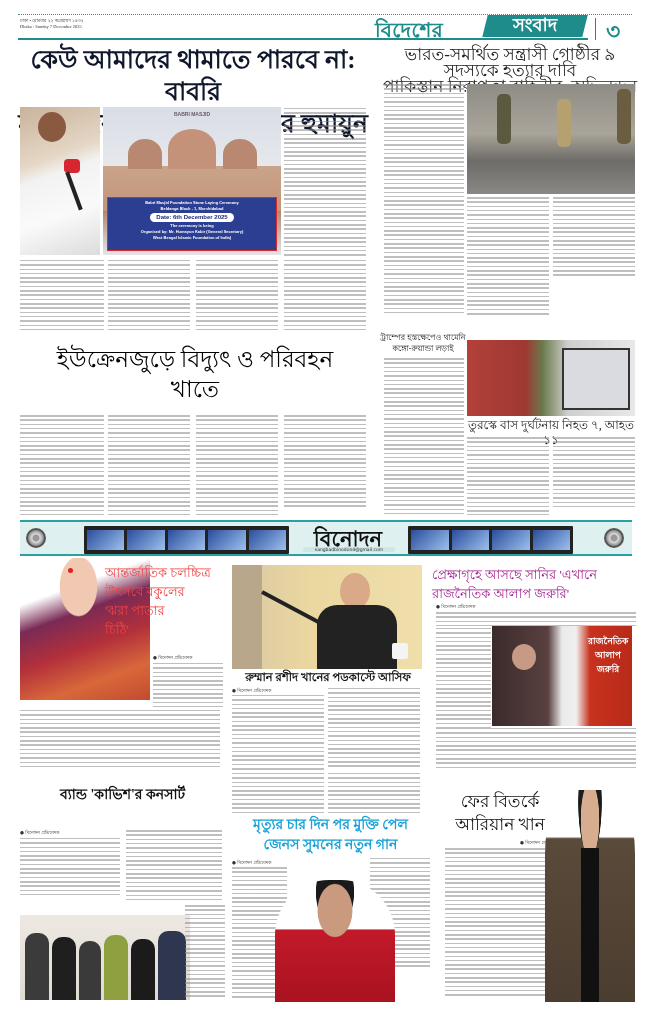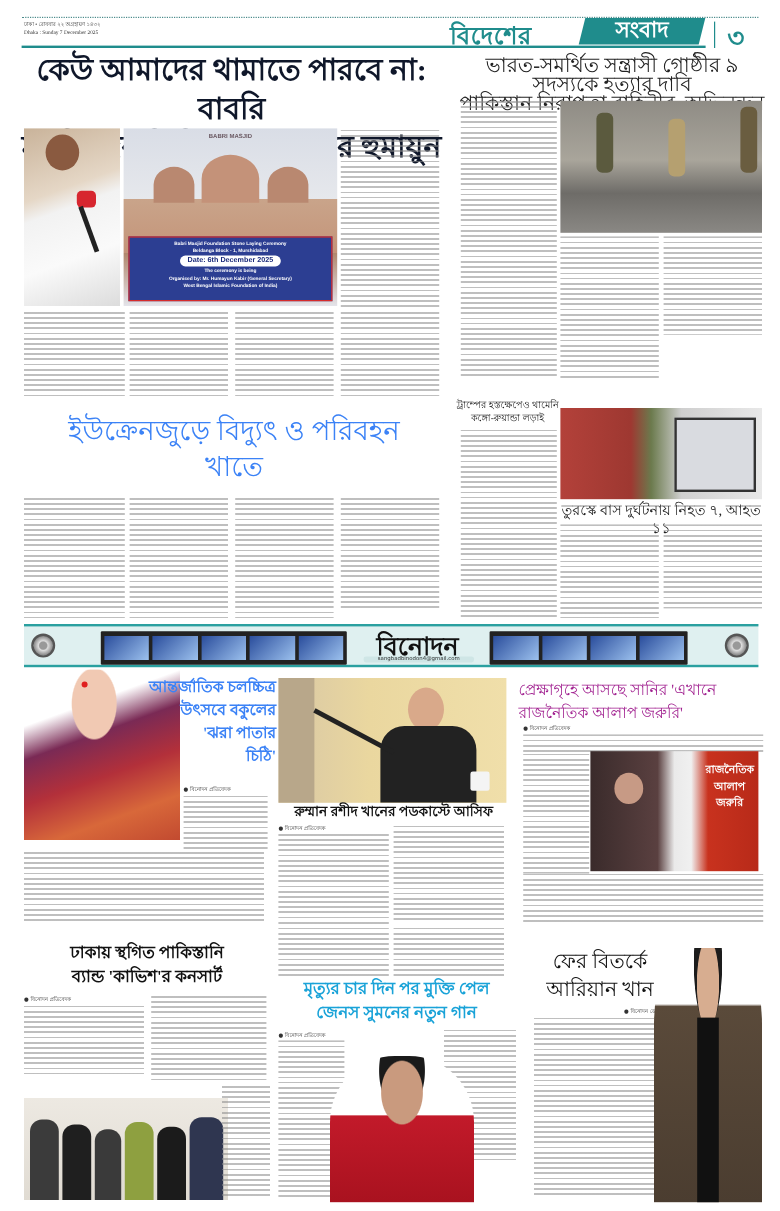--- a/index.html
+++ b/index.html
@@ -10,35 +10,35 @@
 .dateline{position:absolute;left:20px;top:18px;font-size:4.5px;line-height:6px;color:#333;font-family:"Liberation Serif",serif}
 .tealline{position:absolute;left:18px;top:38px;width:570px;height:2px;background:#1f8c8c}
 .sec-a{position:absolute;left:375px;top:15px;font-size:20px;font-weight:bold;color:#1f8c8c;font-family:"Liberation Serif",serif;letter-spacing:0.5px}
 .sec-b{position:absolute;left:485px;top:15px;width:100px;height:22px;background:#1f8c8c;color:#fff;font-size:18px;font-weight:bold;transform:skewX(-14deg);display:flex;align-items:center;justify-content:center;font-family:"Liberation Serif",serif}
 .sec-b span{transform:skewX(14deg)}
 .vdiv{position:absolute;left:595px;top:18px;width:1px;height:22px;background:#1f8c8c}
 .pageno{position:absolute;left:606px;top:14px;font-size:22px;font-weight:bold;color:#1f8c8c}
 
 .h-main{position:absolute;left:18px;top:44px;width:350px;text-align:center;font-size:25px;line-height:32px;font-weight:bold;color:#0f172a;font-family:"Liberation Serif",serif}
 .h-right{position:absolute;left:380px;top:47px;width:260px;text-align:center;font-size:17px;line-height:16px;color:#222;font-family:"Liberation Serif",serif}
-.h-ukr{position:absolute;left:30px;top:345px;width:330px;text-align:center;font-size:23px;line-height:30px;color:#3b82f6;font-family:"Liberation Serif",serif}
+.h-ukr{position:absolute;left:30px;top:345px;width:330px;text-align:center;font-size:23px;line-height:30px;color:#000000;font-family:"Liberation Serif",serif}
 .h-sub{position:absolute;font-family:"Liberation Serif",serif;color:#222}
 
 .textcol{position:absolute;background:repeating-linear-gradient(to bottom,#8a8a8a 0,#8a8a8a 1.5px,transparent 1.5px,transparent 4.3px);opacity:.55}
 
 .img{position:absolute;overflow:hidden}
 
 .banner{position:absolute;left:20px;top:520px;width:612px;height:36px;background:#dff0f0;border-top:2px solid #2aa0a0;border-bottom:2px solid #2aa0a0}
 .film{position:absolute;top:4px;height:28px;background:#222;border-radius:1px;display:flex;gap:3px;padding:4px 3px}
 .film .fr{flex:1;background:linear-gradient(135deg,#2a4d9c,#9cc1ee);}
 .bn-title{position:absolute;left:274px;top:1px;width:108px;text-align:center;font-size:21px;color:#111;font-family:"Liberation Serif",serif;font-weight:bold}
 .bn-email{position:absolute;left:283px;top:25px;width:92px;text-align:center;font-size:4.5px;color:#333;background:#cfe6e6;border-radius:2px}
 .reel{position:absolute;width:20px;height:20px;border-radius:50%;border:2px solid #555;background:radial-gradient(circle,#999 3px,#ddd 4px,#888 8px)}
 .byline{position:absolute;font-size:4.5px;color:#333}
-.red-head{position:absolute;color:#3b82f6;font-family:"Liberation Serif",serif;text-align:right;font-weight:bold}
+.red-head{position:absolute;color:#ef4444;font-family:"Liberation Serif",serif;text-align:left;font-weight:normal}
 .mag-head{position:absolute;color:#a01f8f;font-family:"Liberation Serif",serif;}
 .blue-head{position:absolute;color:#1aa3d8;font-family:"Liberation Serif",serif;text-align:center;font-weight:bold}
 .blk-head{position:absolute;color:#111;font-family:"Liberation Serif",serif;text-align:center}
 </style>
 </head>
 <body>
 
 <div class="dotline"></div>
 <div class="dateline">
   <div>ঢাকা • রোববার ২২ অগ্রহায়ণ ১৪৩২</div>
@@ -167,21 +167,20 @@
 <div class="byline" style="left:436px;top:604px">● বিনোদন প্রতিবেদক</div>
 <div class="textcol" style="left:436px;top:612px;width:200px;height:16px"></div>
 <div class="textcol" style="left:436px;top:628px;width:55px;height:100px"></div>
 <div class="img" style="left:492px;top:626px;width:140px;height:100px;background:linear-gradient(90deg,#3a2b2b 0%,#5a4040 40%,#eaeaea 50%,#f0f0f0 60%,#c8321e 70%,#b82a19 100%)">
   <div style="position:absolute;left:20px;top:18px;width:24px;height:26px;border-radius:50%;background:#c79a85"></div>
   <div style="position:absolute;left:96px;top:8px;width:40px;font-size:9px;line-height:14px;font-weight:bold;color:#fff;text-align:center;font-family:'Liberation Serif',serif">রাজনৈতিক আলাপ জরুরি</div>
 </div>
 <div class="textcol" style="left:436px;top:728px;width:200px;height:42px"></div>
 
 <div class="blk-head" style="left:20px;top:785px;width:205px;font-size:14px;line-height:20px;font-weight:bold">
-  <div>ঢাকায় স্থগিত পাকিস্তানি</div>
   <div>ব্যান্ড 'কাভিশ'র কনসার্ট</div>
 </div>
 <div class="byline" style="left:20px;top:830px">● বিনোদন প্রতিবেদক</div>
 <div class="textcol" style="left:20px;top:838px;width:100px;height:60px"></div>
 <div class="textcol" style="left:126px;top:830px;width:96px;height:72px"></div>
 <div class="img" style="left:20px;top:915px;width:170px;height:85px;background:linear-gradient(#ede9e2 0%,#e0dbd2 100%)">
   <div style="position:absolute;left:5px;top:18px;width:24px;height:67px;background:#3b3b3b;border-radius:10px 10px 0 0"></div>
   <div style="position:absolute;left:32px;top:22px;width:24px;height:63px;background:#1f1f1f;border-radius:10px 10px 0 0"></div>
   <div style="position:absolute;left:59px;top:26px;width:22px;height:59px;background:#3a3a3a;border-radius:10px 10px 0 0"></div>
   <div style="position:absolute;left:84px;top:20px;width:24px;height:65px;background:#8ea040;border-radius:10px 10px 0 0"></div>

